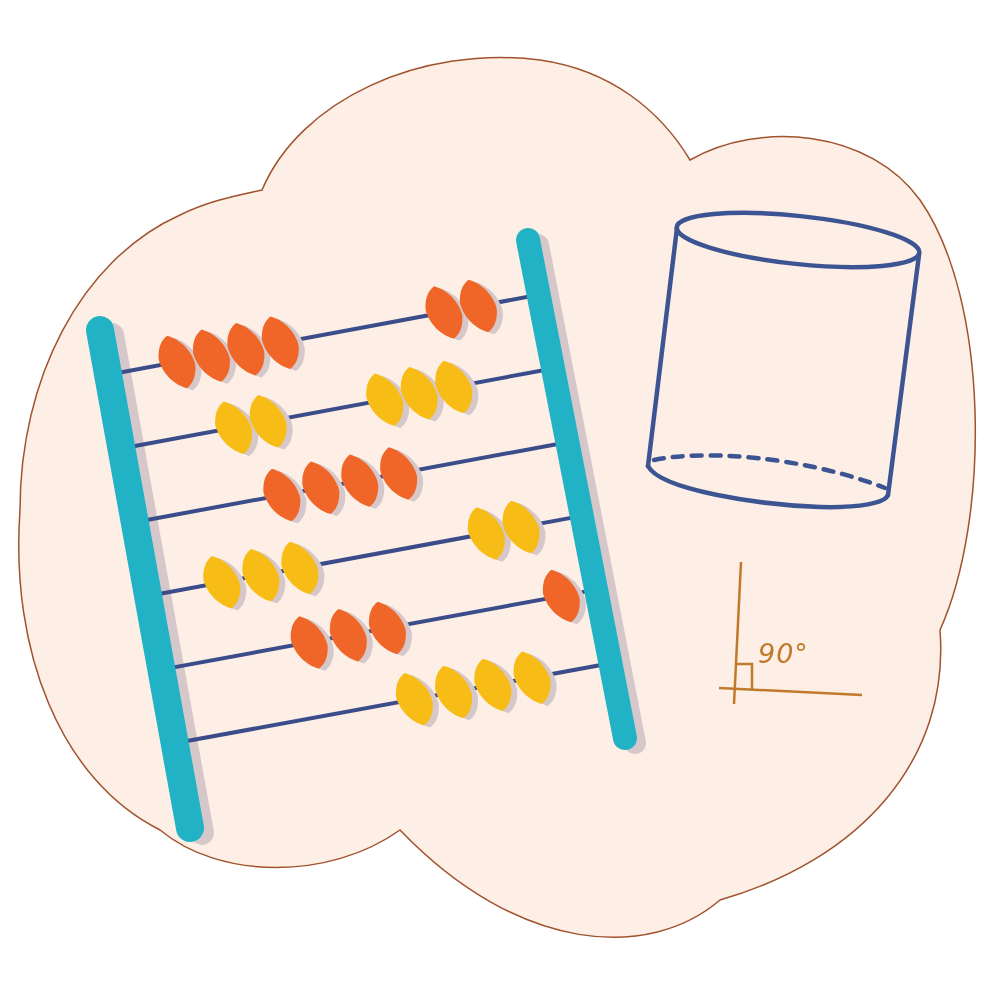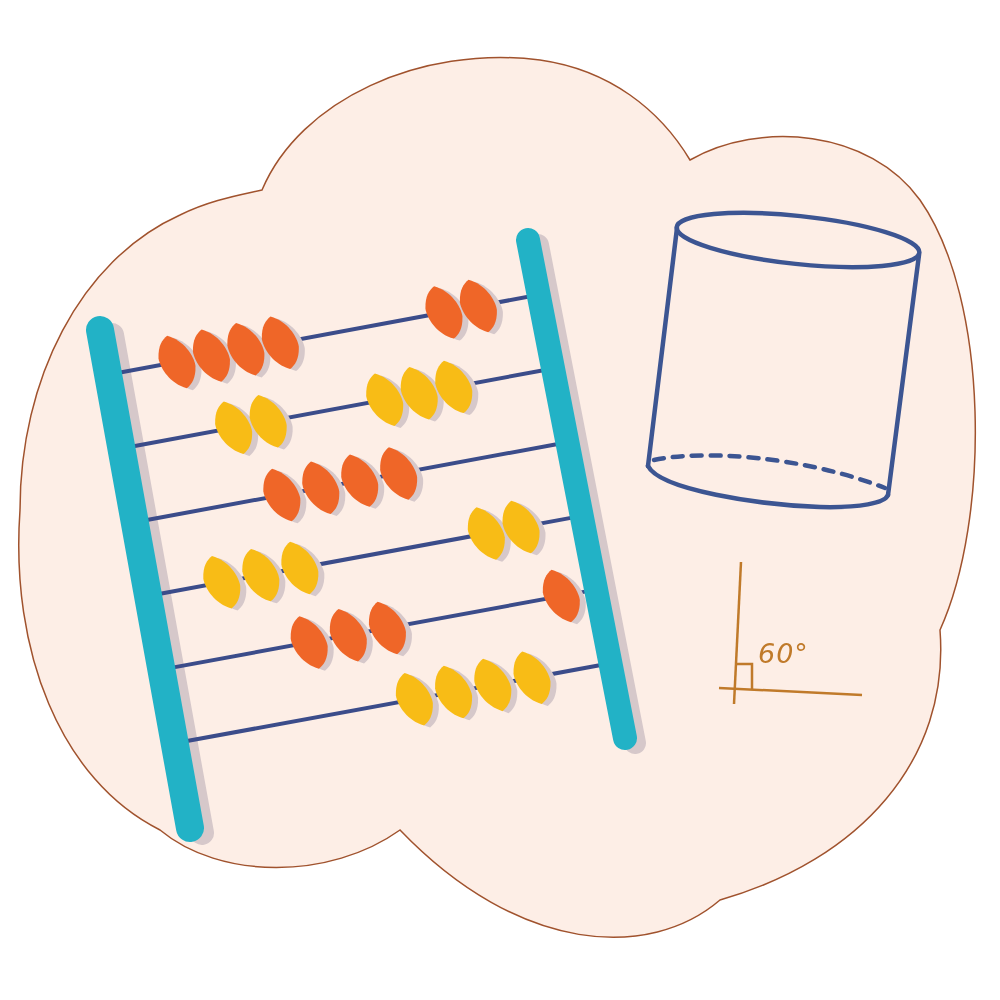--- a/index.html
+++ b/index.html
@@ -91,13 +91,13 @@
     <path d="M654,460 C700,450 800,455 885,488" stroke-dasharray="10,9"></path>
   </g>
 
   <g stroke="#c07a2a" stroke-width="2.5" fill="none">
     <line x1="741" y1="562" x2="734" y2="704"></line>
     <line x1="719" y1="688" x2="862" y2="695"></line>
     <polyline points="736,664 752,664 752,689"></polyline>
   </g>
 </svg>
 
-<div class="angle-label">60°</div>
+<div class="angle-label">90°</div>
 
 </body></html>

